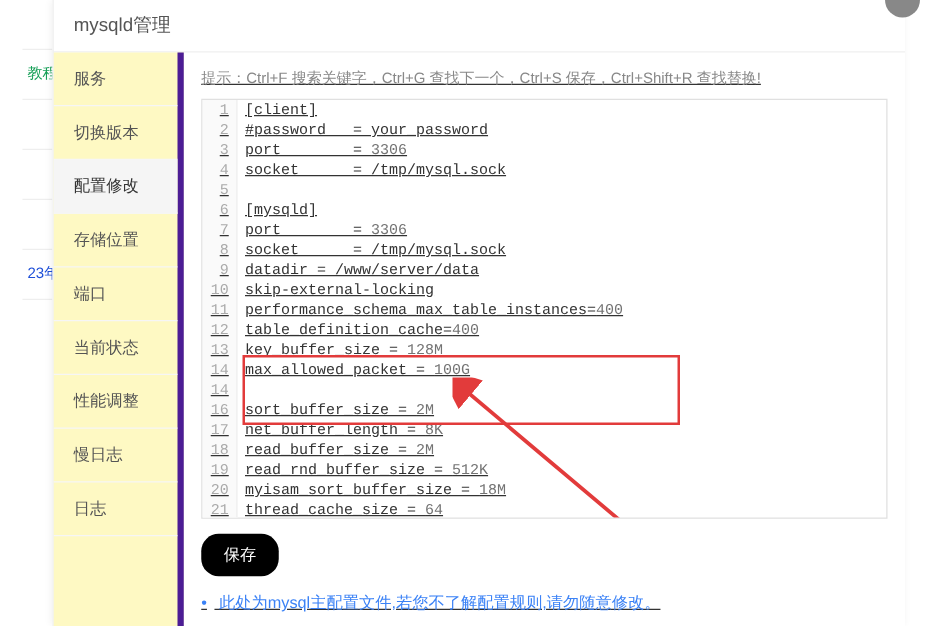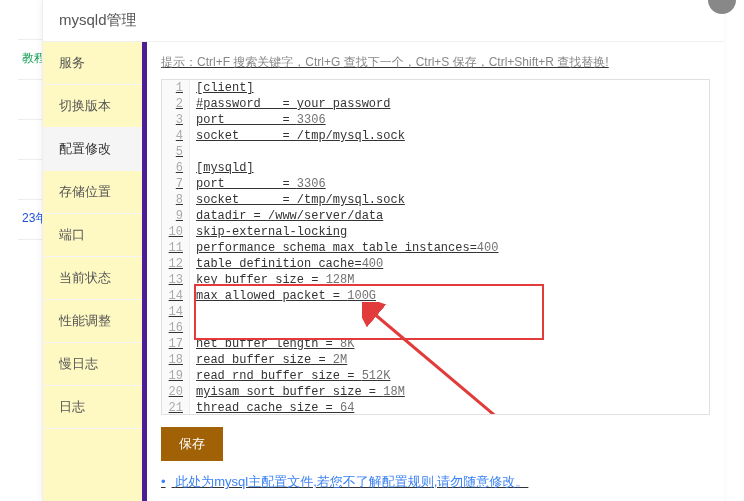--- a/index.html
+++ b/index.html
@@ -116,25 +116,25 @@
     pointer-events: none;
   }
   .arrow {
     position: absolute;
     pointer-events: none;
   }
   .save-row {
     padding: 12px 0 8px 0;
   }
   .save-btn {
-    background: #a16207;
+    background: #000000;
     color: #fff;
     border: none;
     padding: 8px 18px;
-    border-radius: 0;
+    border-radius: 14px;
     font-size: 13px;
     cursor: pointer;
   }
   .note-row {
     color: #3b82f6;
     font-size: 13px;
     padding-top: 4px;
   }
   .note-row .bullet { margin-right: 6px; }
   .close-circle {
@@ -234,20 +234,21 @@
             </div>
             <div class="line">
               <div class="gutter">14</div>
               <div class="code">max_allowed_packet = <span class="num">100G</span></div>
             </div>
             <div class="line">
               <div class="gutter">14</div>
             </div>
             <div class="line">
               <div class="gutter">16</div>
+              <div class="code">sort_buffer_size = <span class="num">2M</span></div>
             </div>
             <div class="line">
               <div class="gutter">17</div>
               <div class="code">net_buffer_length = <span class="num">8K</span></div>
             </div>
             <div class="line">
               <div class="gutter">18</div>
               <div class="code">read_buffer_size = <span class="num">2M</span></div>
             </div>
             <div class="line">

